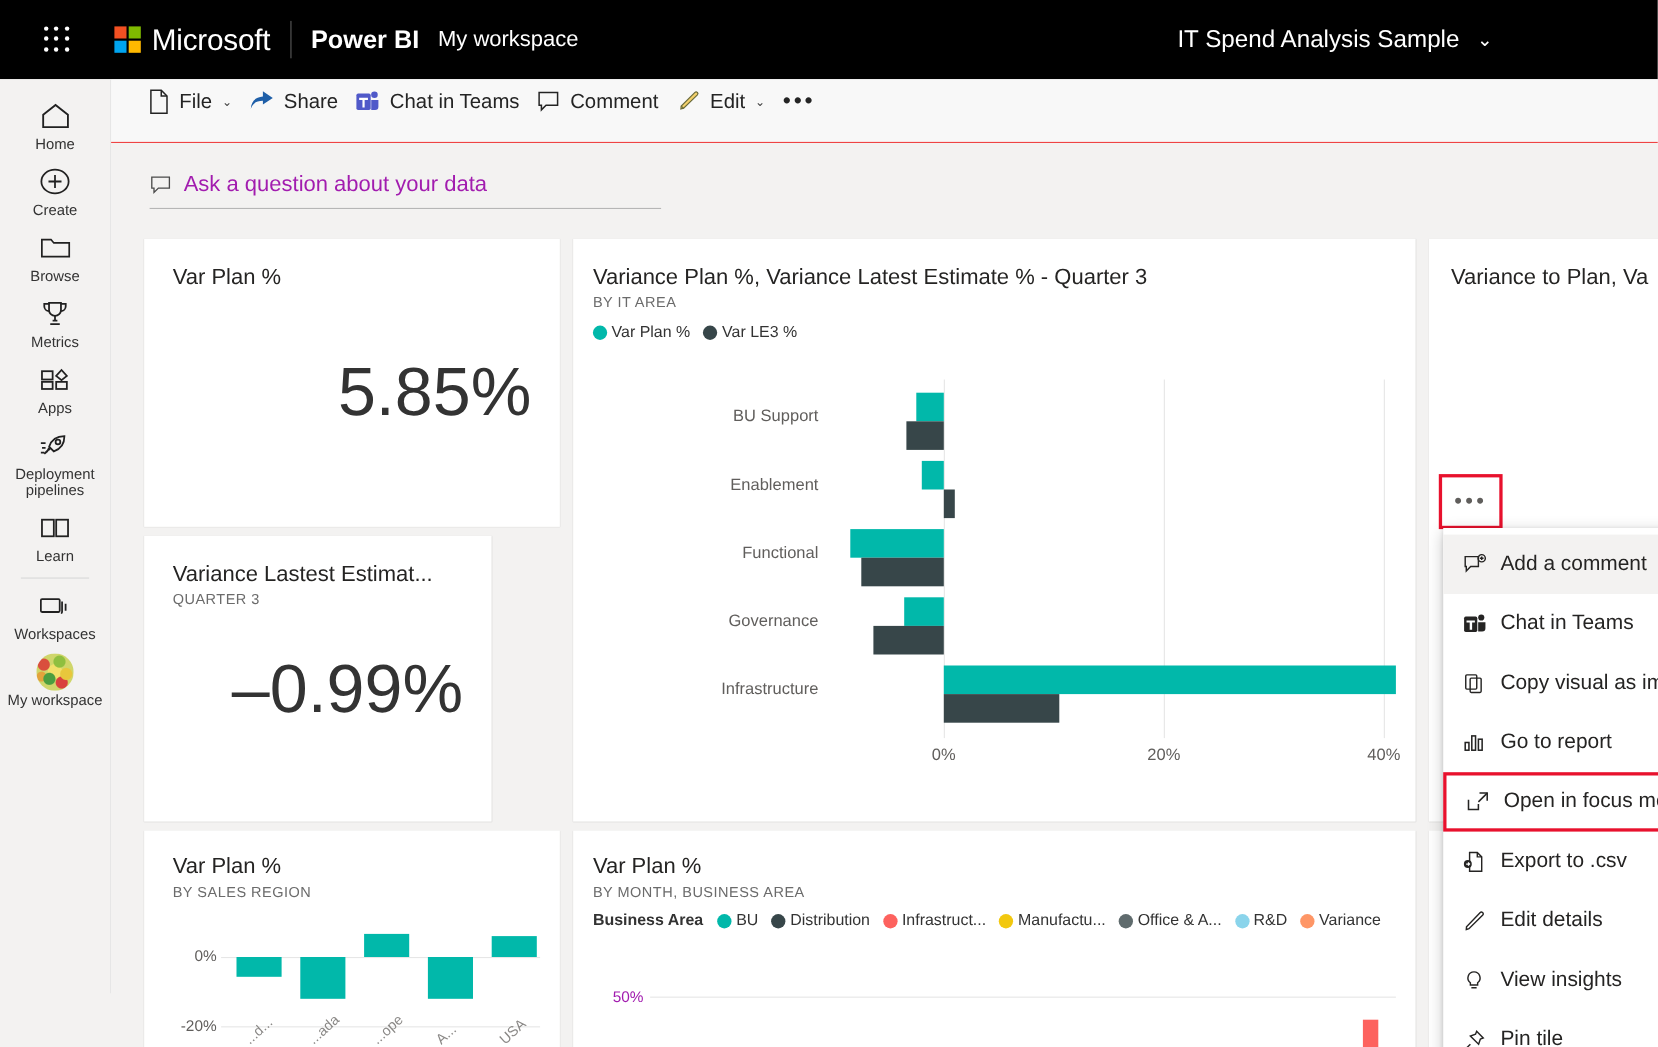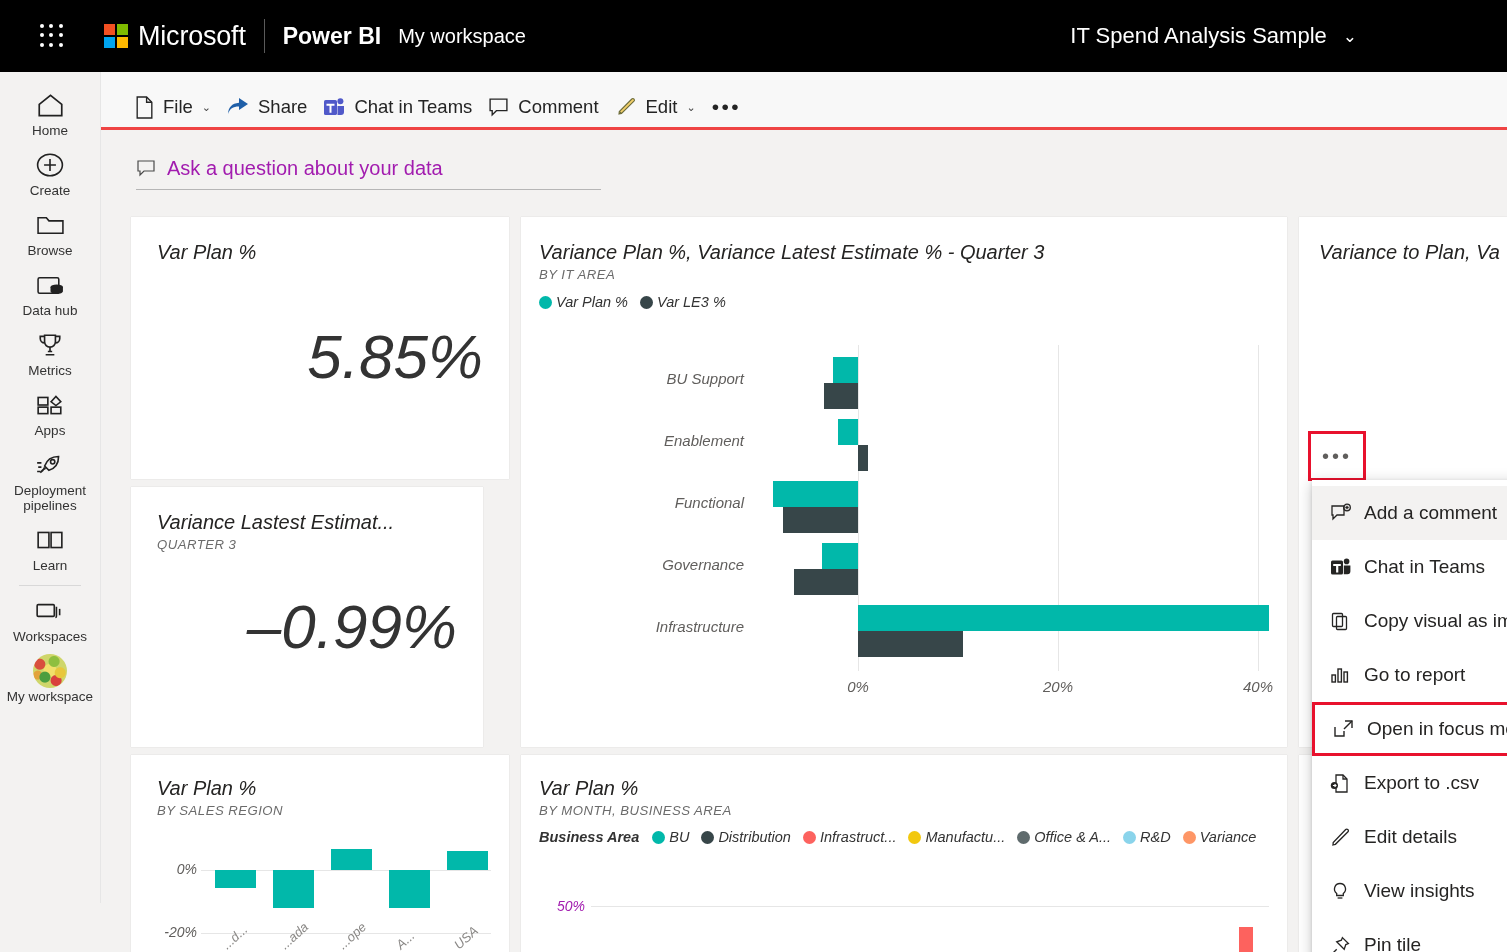--- a/index.html
+++ b/index.html
@@ -50,51 +50,51 @@
       radial-gradient(circle at 80% 55%, #e8c73c 0 5px, transparent 6px),
       radial-gradient(circle at 35% 68%, #4b9e3f 0 5px, transparent 6px),
       radial-gradient(circle at 68% 78%, #d9413d 0 5px, transparent 6px),
       radial-gradient(circle at 50% 48%, #f2e06a 0 6px, transparent 7px),
       radial-gradient(circle at 14% 62%, #e2a33c 0 4px, transparent 5px),
       #cfd66a;
   }
 
   
   #toolbar { position:absolute; top:72px; left:101px; width:1406px; height:58px;
-    background:#f8f8f8; border-bottom:3px solid #ef4444; display:flex; align-items:flex-end;
+    background:#f8f8f8; border-bottom:1px solid #ef4444; display:flex; align-items:flex-start;
     padding-left:26px; }
   .tb-btn { display:flex; align-items:center; height:40px; padding:0 8px; cursor:pointer;
     color:#242424; font-size:18.5px; border-radius:2px; }
   .tb-ico { margin-right:9px; display:flex; align-items:center; }
   .tb-chev { margin-left:9px; font-size:11px; color:#444; }
   .tb-dots { letter-spacing:2.5px; font-size:21px; color:#242424; }
 
   
   #qa-bar { position:absolute; top:130px; left:101px; width:1406px; height:75px;
     background:#f3f2f1; }
   #qa-inner { position:absolute; left:35px; top:18px; width:465px; height:42px;
     border-bottom:1px solid #b6b6b6; display:flex; align-items:center; cursor:text; }
   #qa-ico { margin-right:11px; display:flex; }
   #qa-ph { color:#a21caf; font-size:20px; }
 
   
   #canvas { position:absolute; top:205px; left:101px; width:1406px; height:747px;
     background:#f3f2f1; }
-  .tile { position:absolute; background:#fff; box-shadow:0 0 1px rgba(0,0,0,.18);font-style:italic; }
+  .tile { position:absolute; background:#fff; box-shadow:0 0 1px rgba(0,0,0,.18); }
   .tile-title { font-size:20px; color:#252423; font-weight:400; }
   .tile-sub { font-size:13.2px; color:#6b6b6b; letter-spacing:.45px; margin-top:3px; }
   .kpi-val { font-size:62px; color:#333; font-weight:300; text-align:right; line-height:1; }
   .legend-row { display:flex; align-items:center; gap:3px; font-size:14.5px; color:#333; }
   .legend-row .dot { width:13px; height:13px; border-radius:50%; display:inline-block; }
   .legend-item { display:flex; align-items:center; gap:4px; margin-right:9px; }
 
   
   #tile-varplan { left:30px; top:12px; width:378px; height:262px; padding:24px 26px; }
   
-  #tile-varle { left:30px; top:282px; width:352px; height:260px; padding:24px 26px; }
+  #tile-varle { left:30px; top:282px; width:316px; height:260px; padding:24px 26px; }
   
   #tile-varplan-region { left:30px; top:550px; width:378px; height:220px; padding:22px 26px; overflow:hidden;}
   
   #tile-bar { left:420px; top:12px; width:766px; height:530px; padding:24px 18px 10px 18px; }
   
   #tile-month-ba { left:420px; top:550px; width:766px; height:220px; padding:22px 18px; overflow:hidden;}
   
   #tile-right-top { left:1198px; top:12px; width:330px; height:530px; padding:24px 20px; overflow:hidden;}
   
   #tile-right-bot { left:1198px; top:550px; width:330px; height:220px; padding:22px 20px; overflow:hidden;}
@@ -191,30 +191,20 @@
 
   <div class="nav-item">
     <span class="nav-ico">
       <svg width="29" height="24" viewBox="0 0 28 22" fill="none" stroke="#212121" stroke-width="1.5">
         <path d="M2 19V4h8l2.5 3H26v12z"></path>
       </svg>
     </span>
     <span class="nav-lbl">Browse</span>
   </div>
 
-  <div class="nav-item">
-    <span class="nav-ico">
-      <svg width="29" height="24" viewBox="0 0 28 22" fill="none" stroke="#212121" stroke-width="1.5">
-        <rect x="2" y="4" width="20" height="15" rx="1.5"></rect>
-        <ellipse cx="20" cy="13" rx="6" ry="2.6" fill="#212121" stroke="none"></ellipse>
-        <path d="M14 13v4c0 1.4 2.7 2.6 6 2.6s6-1.2 6-2.6v-4" fill="#212121" stroke="none"></path>
-      </svg>
-    </span>
-    <span class="nav-lbl">Data hub</span>
-  </div>
 
   <div class="nav-item">
     <span class="nav-ico">
       <svg width="26" height="26" viewBox="0 0 24 24" fill="none" stroke="#212121" stroke-width="1.5">
         <path d="M7 3h10v6a5 5 0 0 1-10 0z"></path>
           <path d="M7 4H3v2a4 4 0 0 0 4 4"></path>
         <path d="M17 4h4v2a4 4 0 0 1-4 4"></path>
           <path d="M12 14v4M8 21h8M10 18h4"></path>
       </svg>
     </span>

